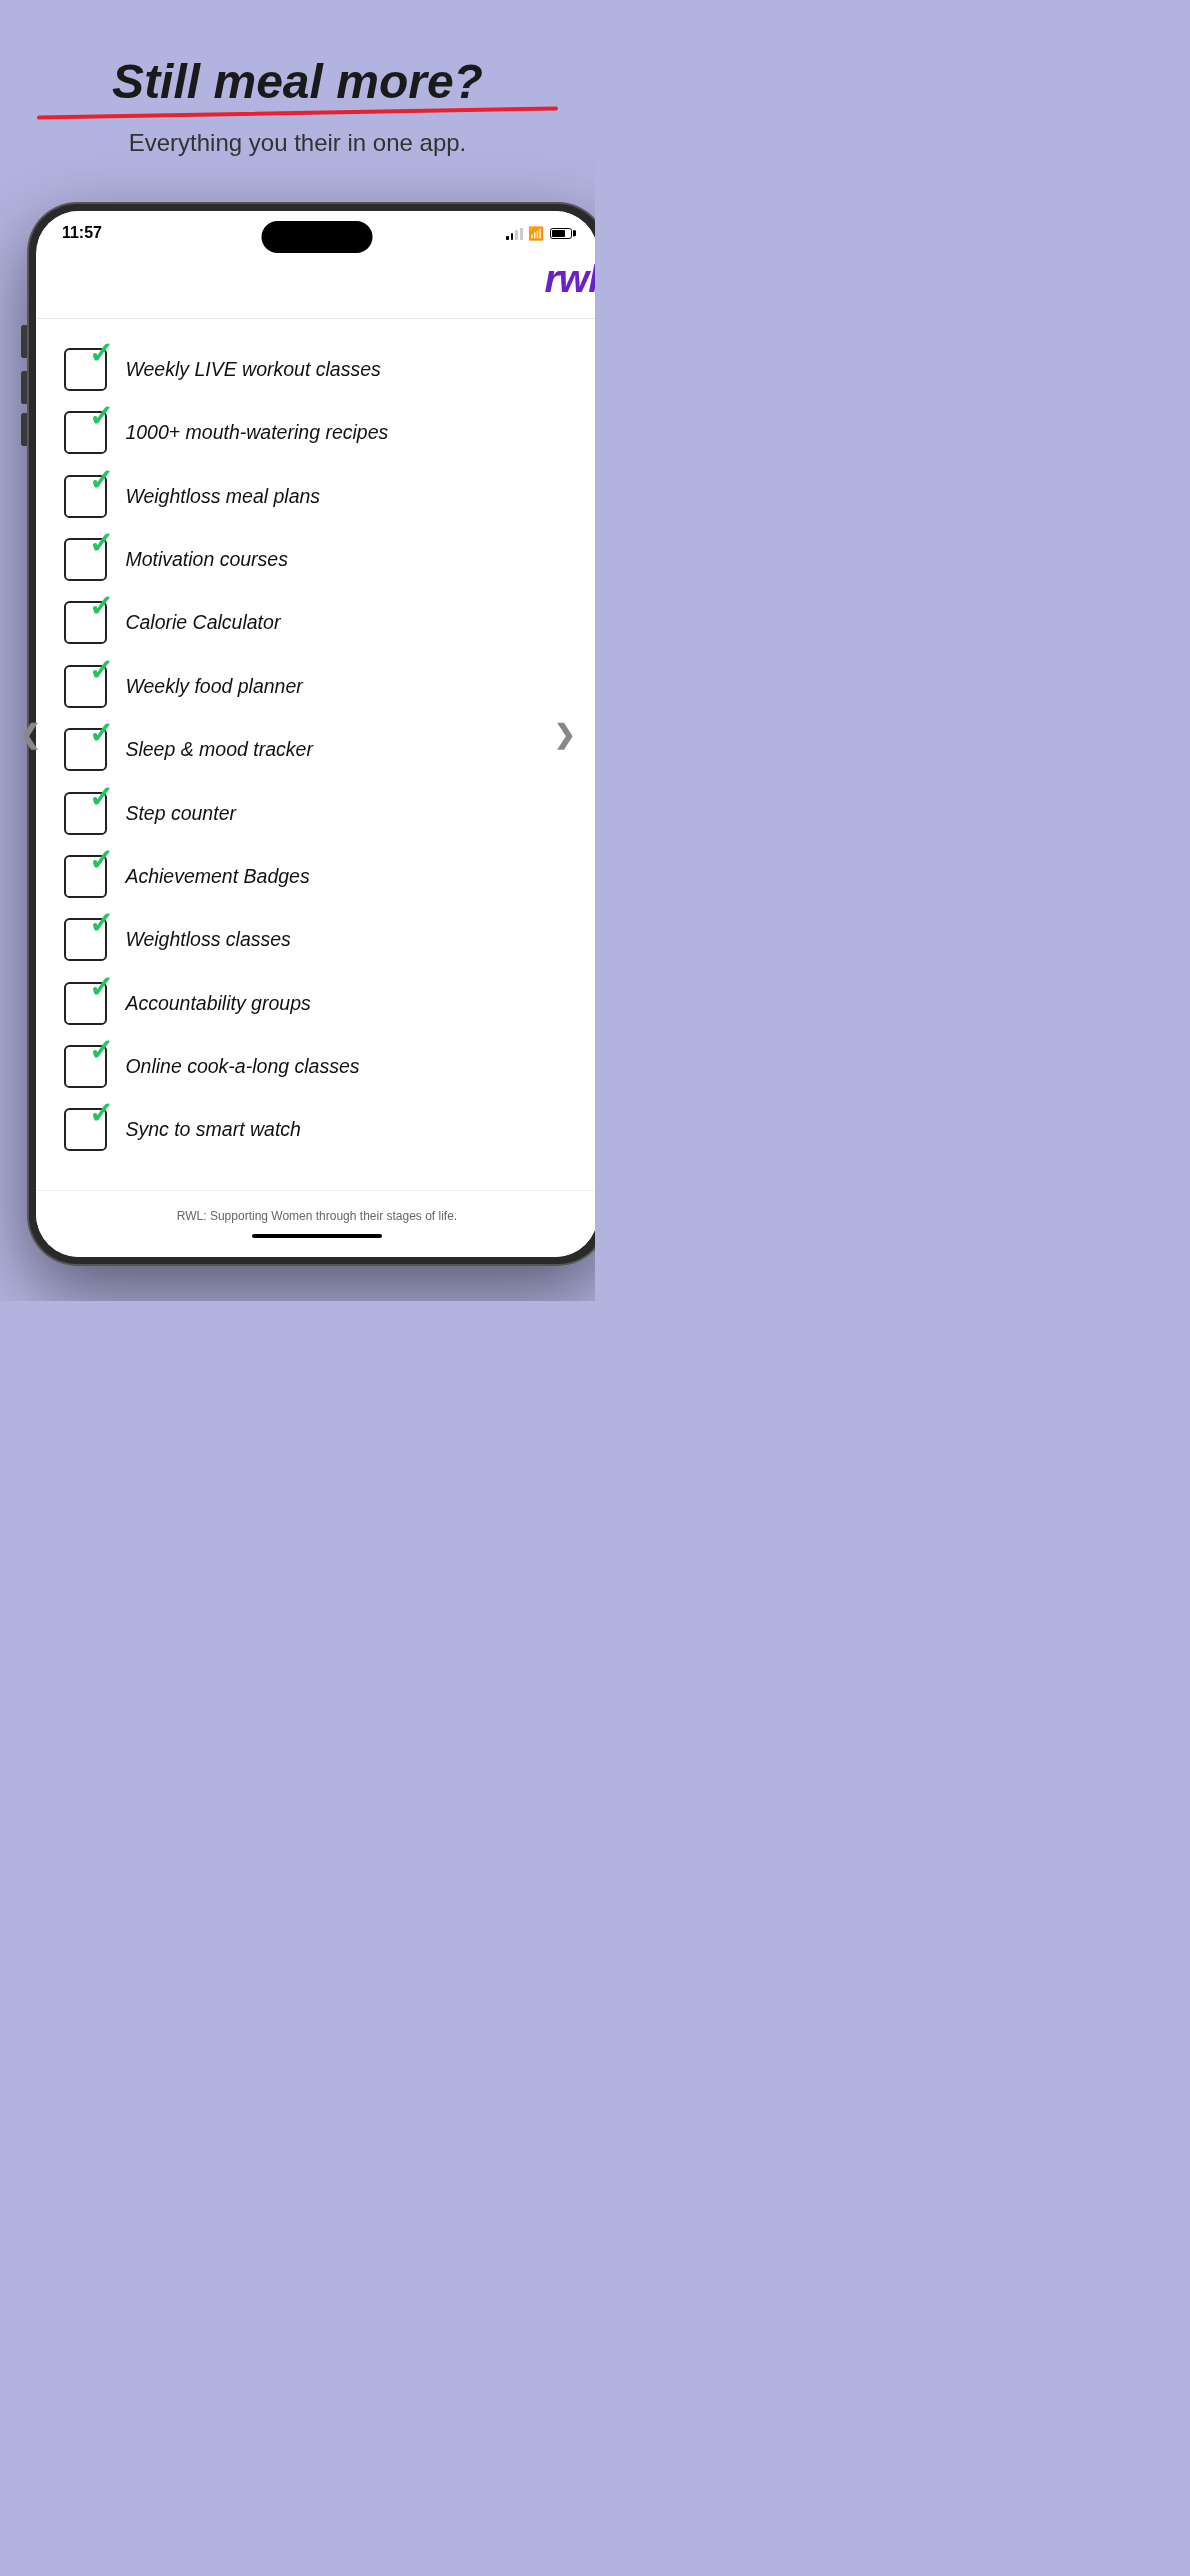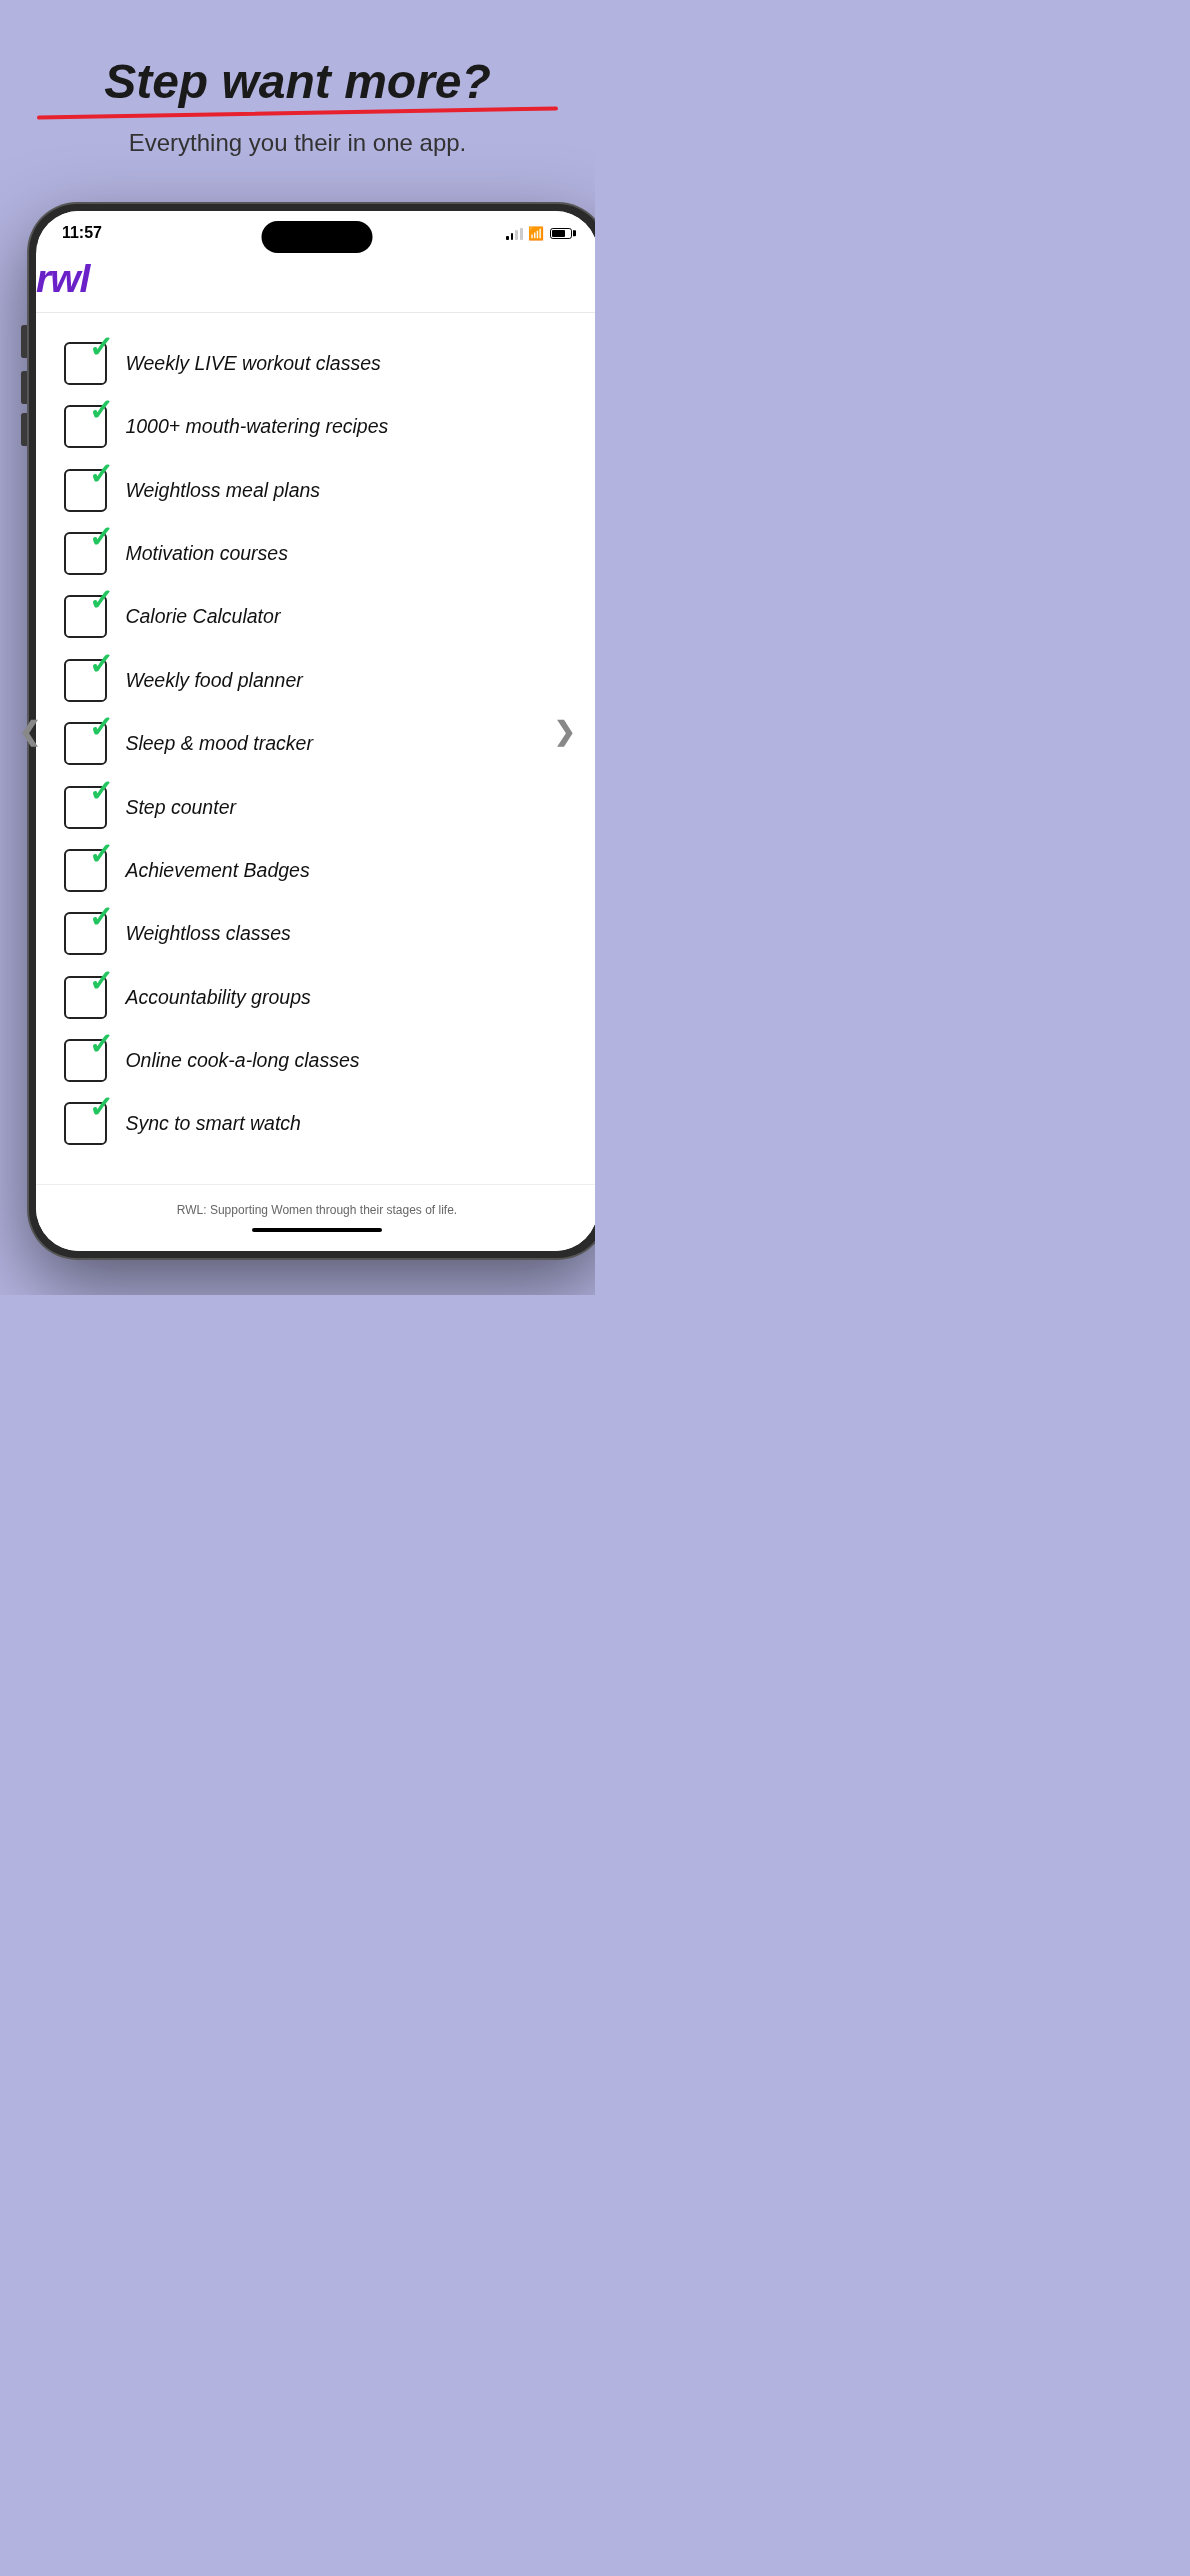--- a/index.html
+++ b/index.html
@@ -190,22 +190,22 @@
 
     .battery-fill {
       width: 70%;
       height: 100%;
       background: #000;
       border-radius: 0.9px;
     }
 
     
     .app-logo {
-      text-align: left;
-      padding: 15px 0 11px;
+      text-align: right;
+      padding: 15px 0 17px;
       border-bottom: 0.9px solid #e8e8e8;
     }
 
     .logo-text {
       font-size: 39px;
       font-weight: 900;
       color: #6b21c8;
       font-style: italic;
       letter-spacing: -0.9px;
     }
@@ -280,21 +280,21 @@
       background: #000;
       border-radius: 2.8px;
       margin: 11px auto 0;
     }
   </style>
 </head>
 <body>
 
 <div class="page-header">
   <div>
-    <span class="headline">Step want more?</span>
+    <span class="headline">Still meal more?</span>
     <span class="headline-underline"></span>
   </div>
   <div class="subtitle">Everything you their in one app.</div>
 </div>
 
 <div class="phone-wrapper">
   <span class="arrow-left">❮</span>
   <span class="arrow-right">❯</span>
 
   <div class="phone-frame">

